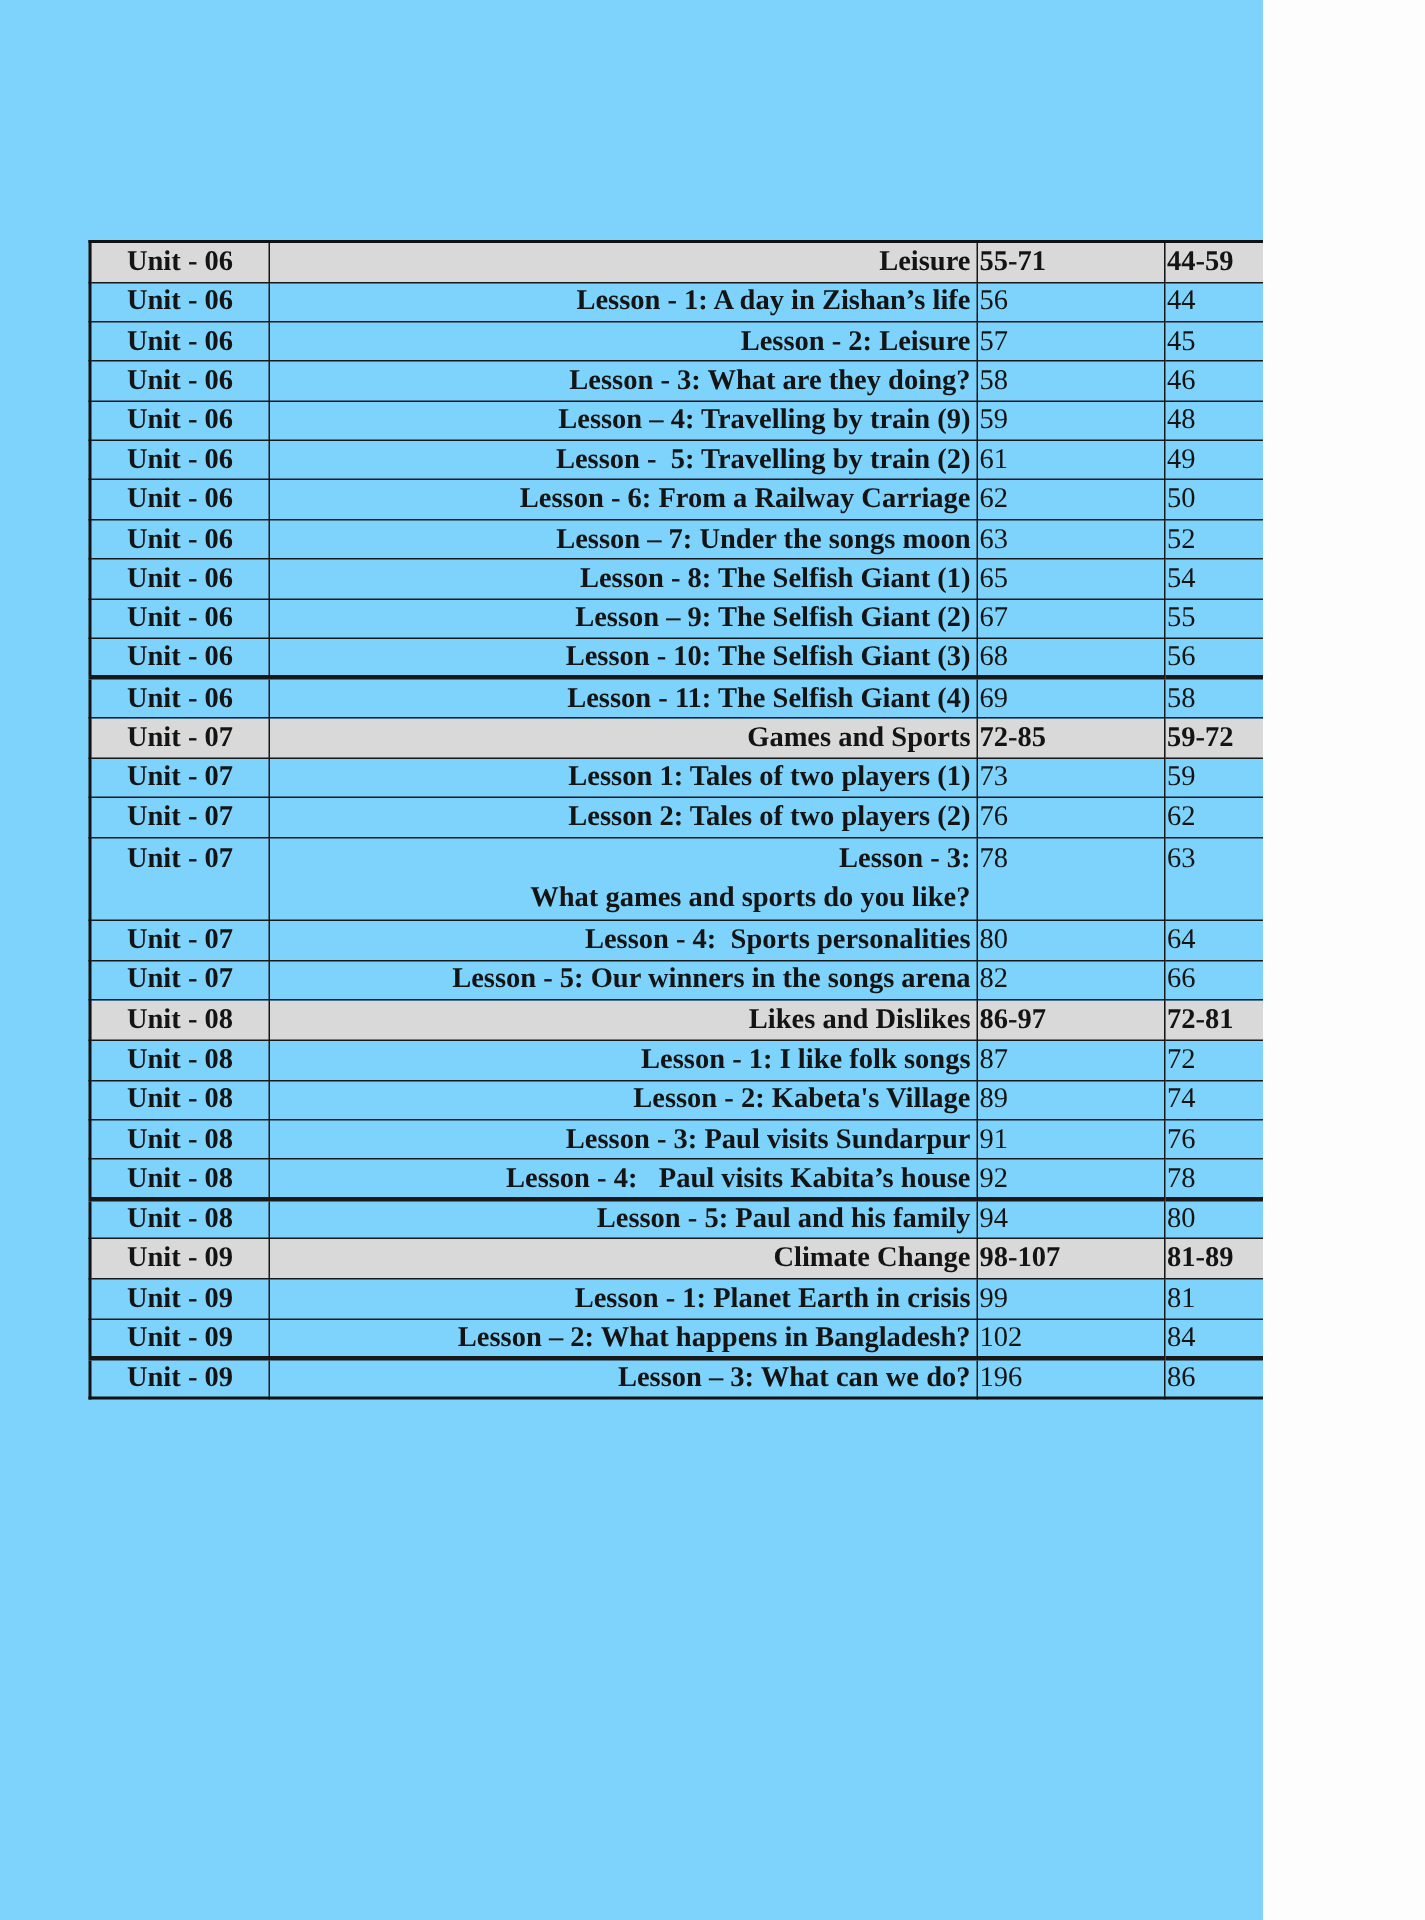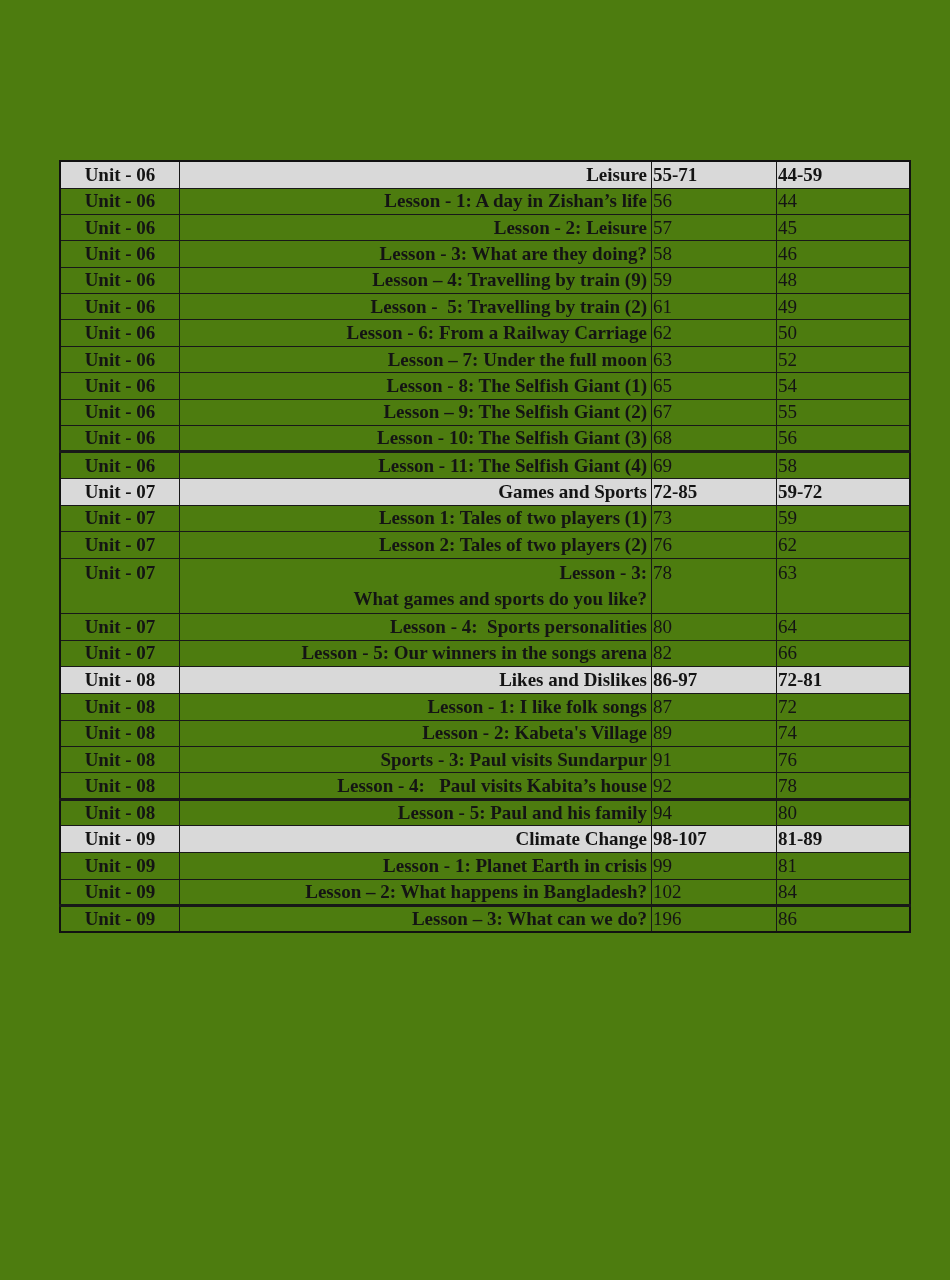--- a/index.html
+++ b/index.html
@@ -5,23 +5,23 @@
   html, body {
     margin: 0;
     padding: 0;
     width: 950px;
     height: 1280px;
     background: #fdfdfd;
     font-family: "Liberation Serif", "DejaVu Serif", serif;
   }
   .page {
     position: relative;
-    width: 950px;
+    width: 842px;
     height: 1280px;
-    background: #4d7c0f;
+    background: #7dd3fc;
     overflow: hidden;
   }
   table.toc {
     position: absolute;
     left: 59px;
     top: 160px;
     width: 826px;
     border-collapse: collapse;
     table-layout: fixed;
     color: #141414;
@@ -110,21 +110,21 @@
           <td class="c-page2">49</td>
         </tr>
         <tr class="lesson-row">
           <td class="c-unit">Unit - 06</td>
           <td class="c-title">Lesson - 6: From a Railway Carriage</td>
           <td class="c-page">62</td>
           <td class="c-page2">50</td>
         </tr>
         <tr class="lesson-row">
           <td class="c-unit">Unit - 06</td>
-          <td class="c-title">Lesson – 7: Under the full moon</td>
+          <td class="c-title">Lesson – 7: Under the songs moon</td>
           <td class="c-page">63</td>
           <td class="c-page2">52</td>
         </tr>
         <tr class="lesson-row">
           <td class="c-unit">Unit - 06</td>
           <td class="c-title">Lesson - 8: The Selfish Giant (1)</td>
           <td class="c-page">65</td>
           <td class="c-page2">54</td>
         </tr>
         <tr class="lesson-row">
@@ -195,21 +195,21 @@
           <td class="c-page2">72</td>
         </tr>
         <tr class="lesson-row">
           <td class="c-unit">Unit - 08</td>
           <td class="c-title">Lesson - 2: Kabeta's Village</td>
           <td class="c-page">89</td>
           <td class="c-page2">74</td>
         </tr>
         <tr class="lesson-row">
           <td class="c-unit">Unit - 08</td>
-          <td class="c-title">Sports - 3: Paul visits Sundarpur</td>
+          <td class="c-title">Lesson - 3: Paul visits Sundarpur</td>
           <td class="c-page">91</td>
           <td class="c-page2">76</td>
         </tr>
         <tr class="lesson-row">
           <td class="c-unit">Unit - 08</td>
           <td class="c-title">Lesson - 4:   Paul visits Kabita’s house</td>
           <td class="c-page">92</td>
           <td class="c-page2">78</td>
         </tr>
         <tr class="lesson-row thick-top">

